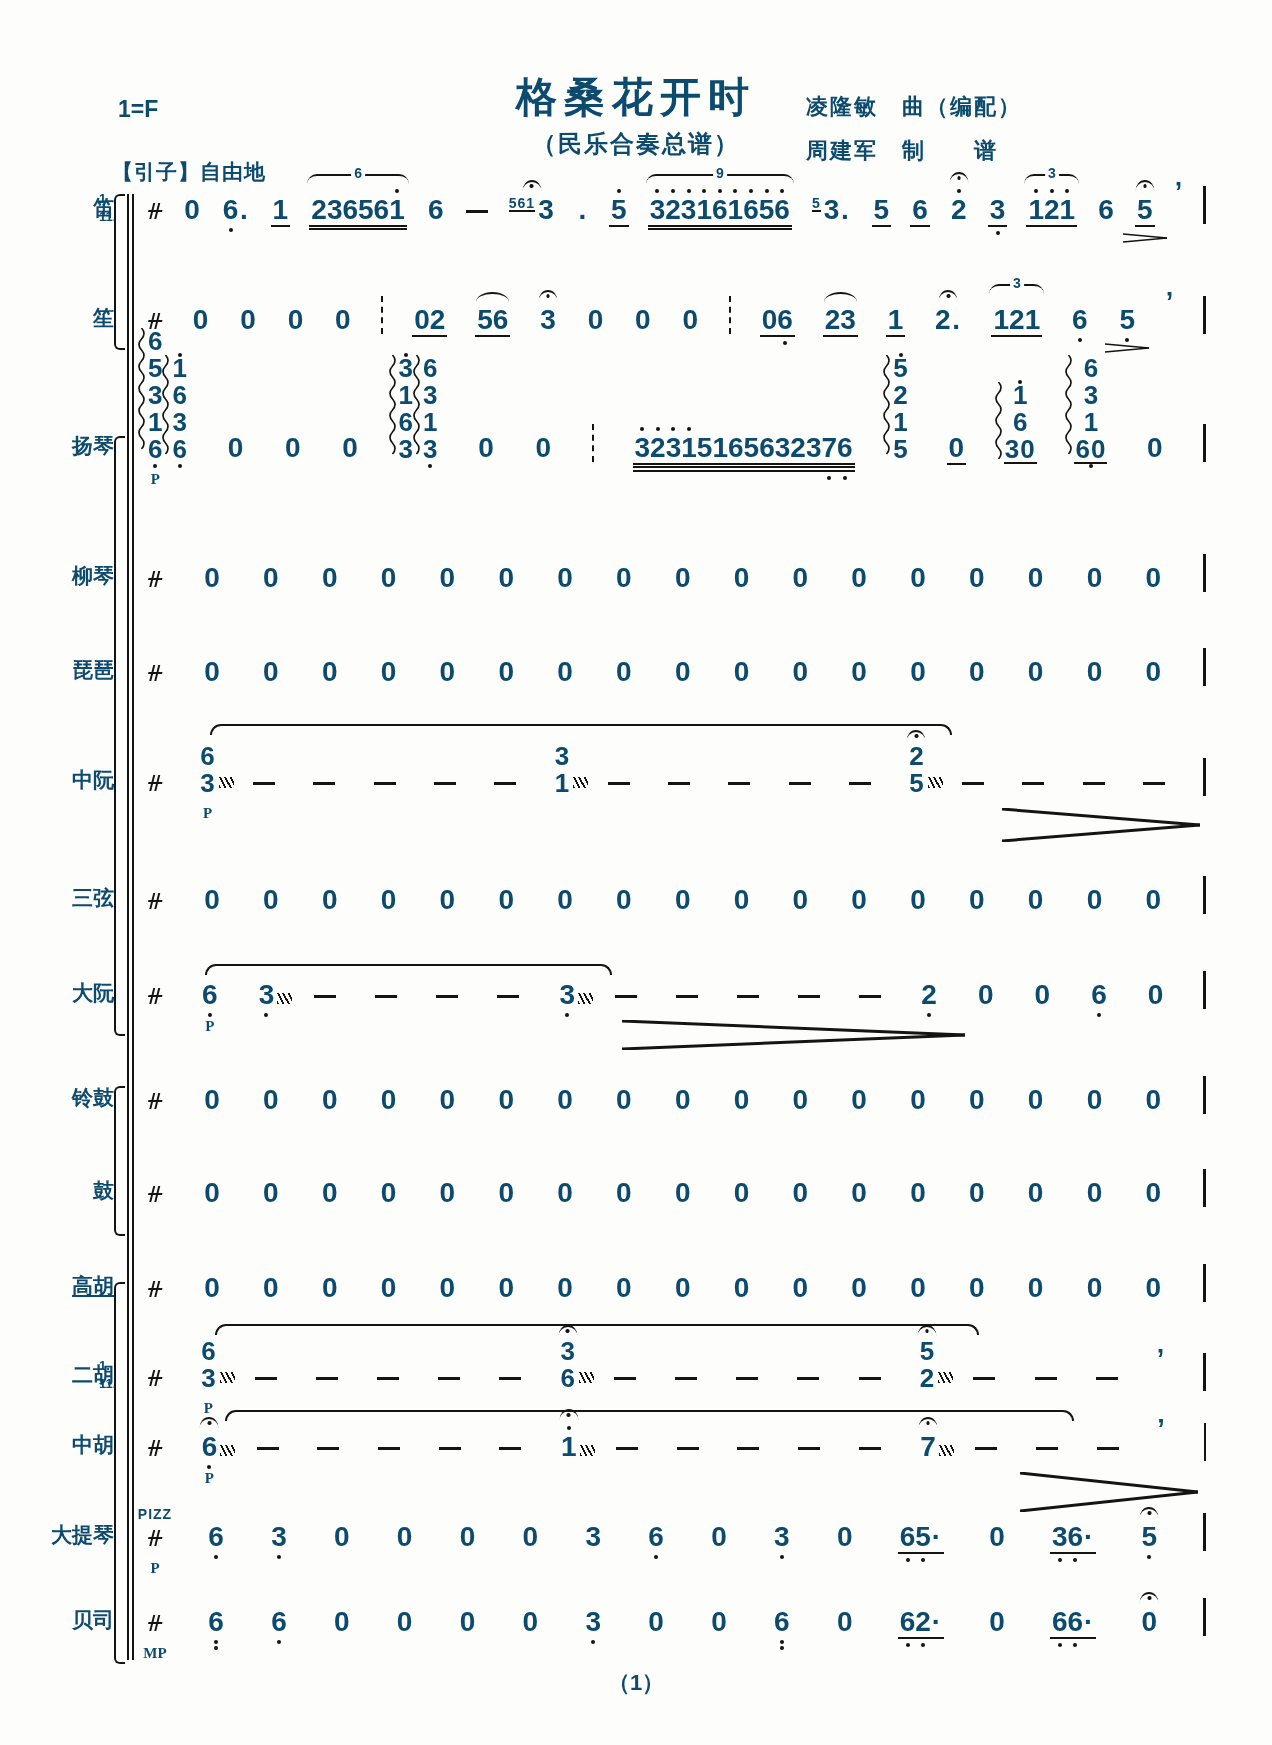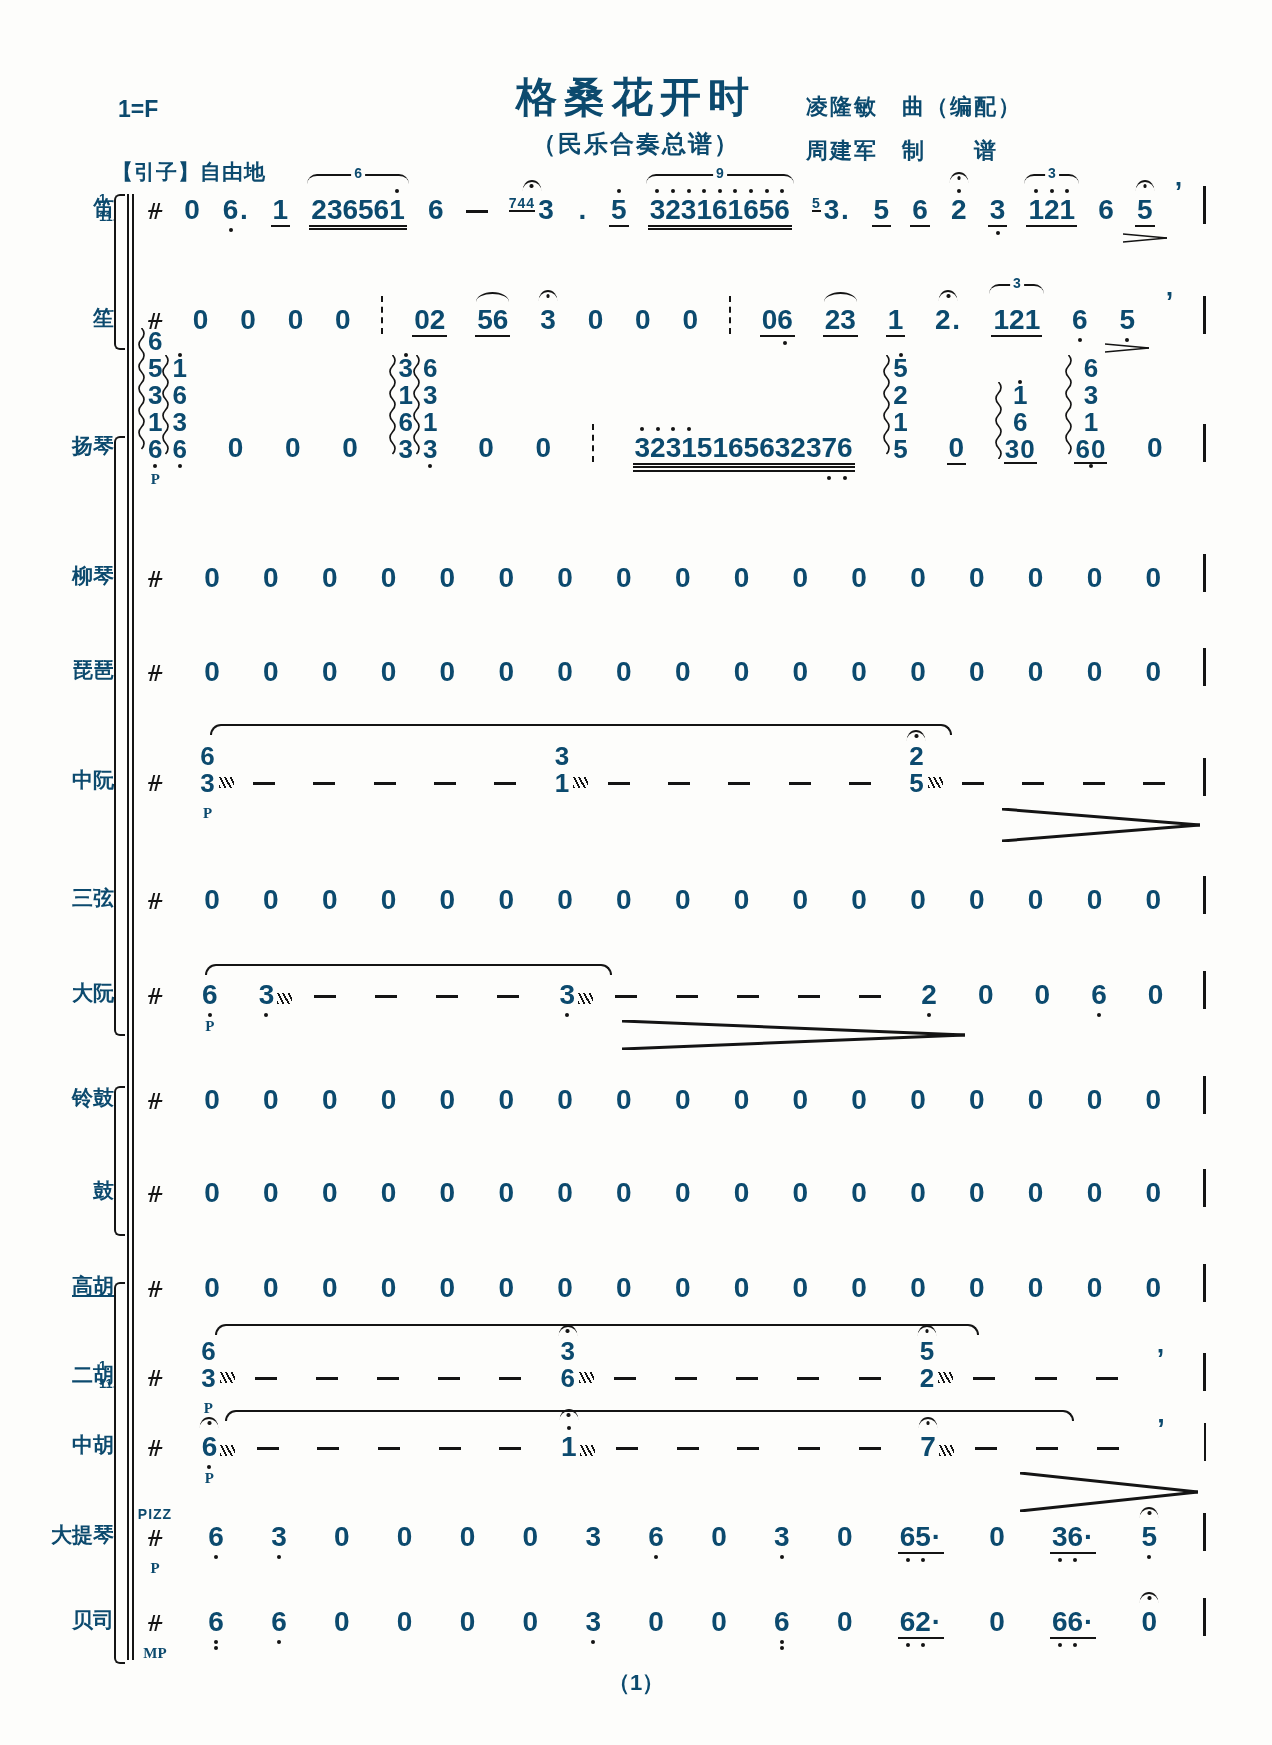--- a/index.html
+++ b/index.html
@@ -125,21 +125,21 @@
             <span class="txt">
               <span class="ch">6</span>
             </span>
           </div>
         </div>
         <div class="tok">
           <div class="dashg"></div>
         </div>
         <div class="tok">
           <div class="grp">
-            <span class="gr">744</span>
+            <span class="gr">561</span>
             <span class="txt">
               <span class="ch">3</span>
             </span>
             <div class="ferm" style="top: -16px;"></div>
           </div>
         </div>
         <div class="tok">
           <div class="grp">
             <span class="txt">
               <span class="ch">.</span>

